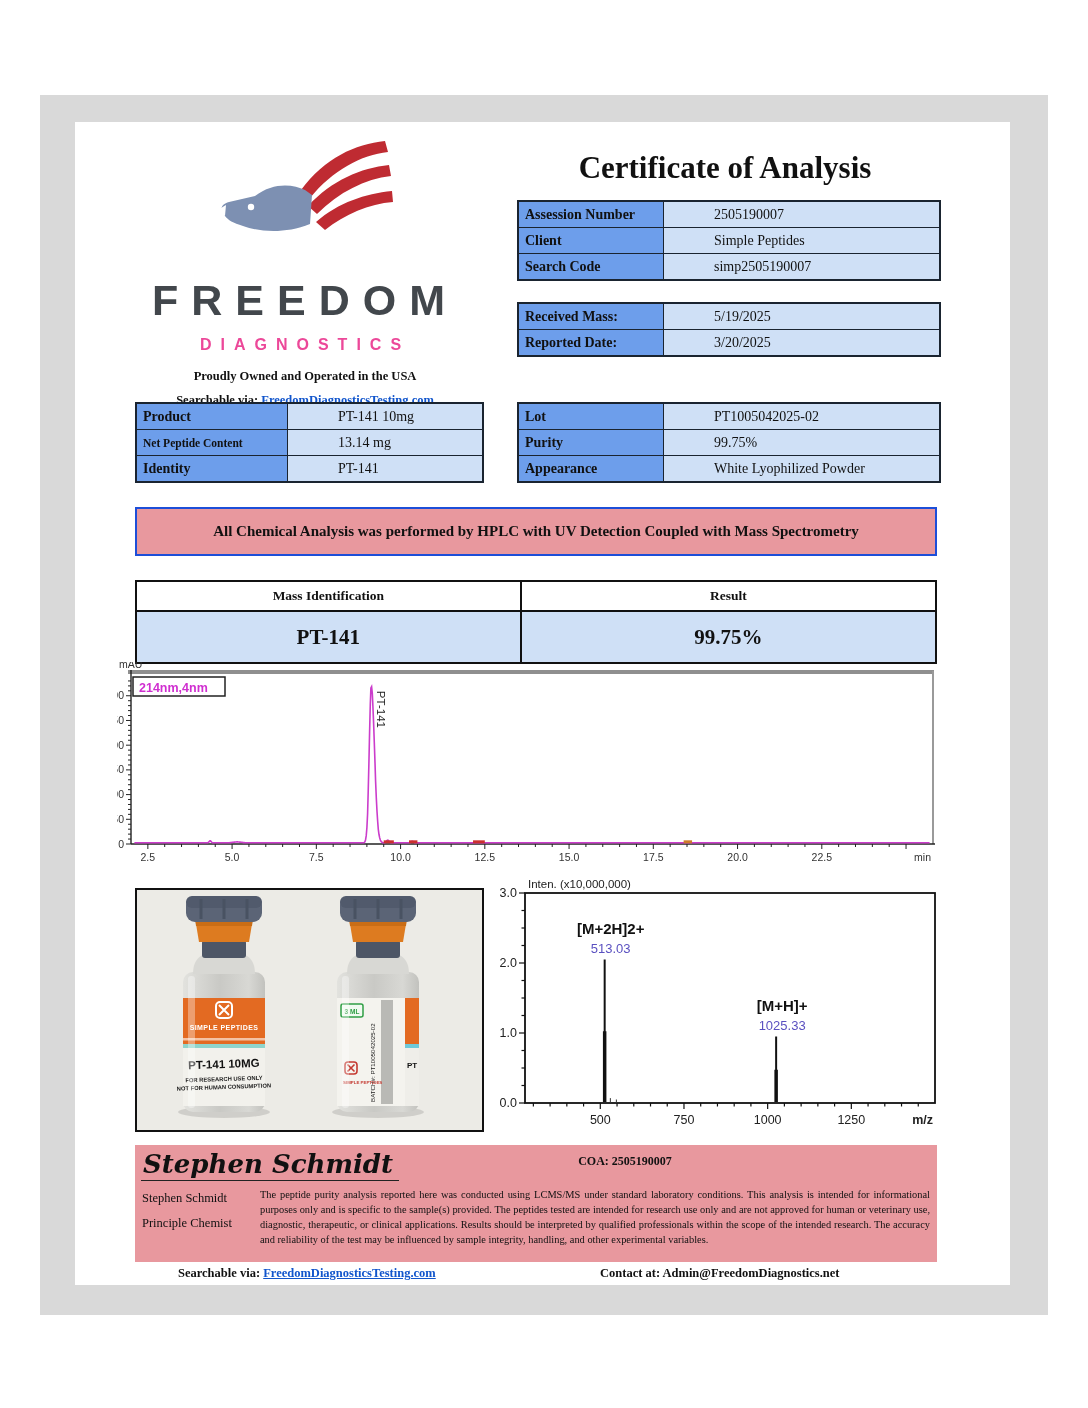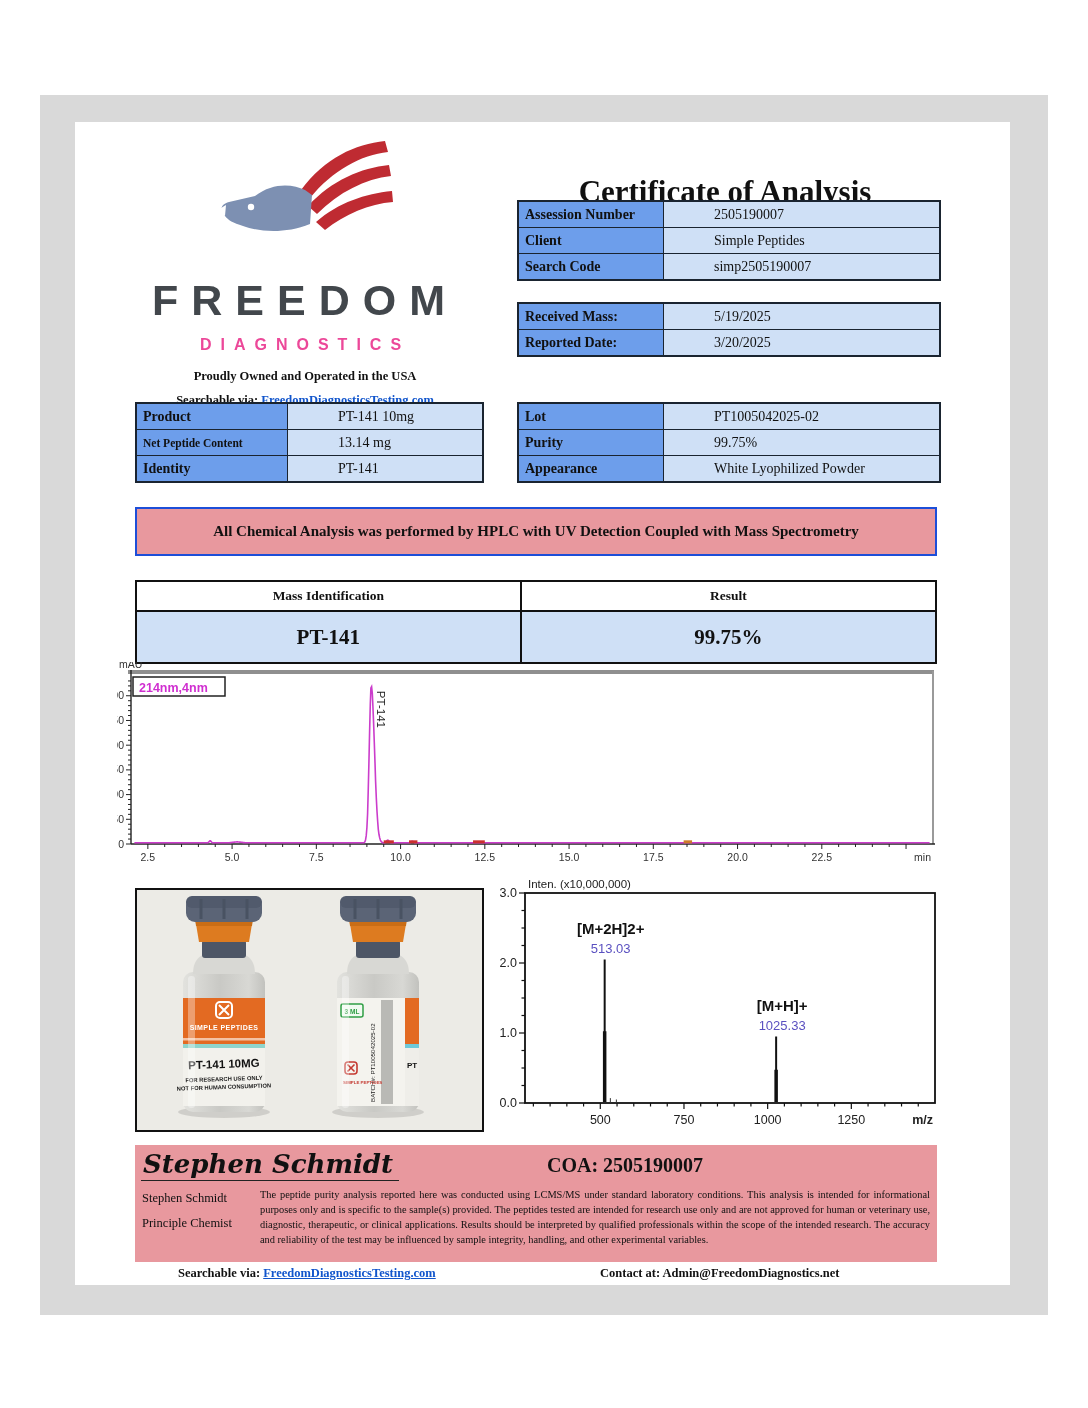--- a/index.html
+++ b/index.html
@@ -10,21 +10,21 @@
 
   
   .logo-word{font-family:"Liberation Sans",sans-serif;font-weight:bold;font-size:43px;
     letter-spacing:13px;color:#42474c;text-align:center;white-space:nowrap;}
   .logo-subword{font-family:"Liberation Sans",sans-serif;font-weight:bold;font-size:16px;
     letter-spacing:9px;color:#ec4899;text-align:center;white-space:nowrap;}
   .tagline{font-weight:bold;font-size:12.5px;text-align:center;}
   .searchline{font-weight:bold;font-size:12.5px;text-align:center;white-space:nowrap;}
   .link{color:#1155cc;text-decoration:underline;font-weight:bold;cursor:pointer;}
 
-  .doc-title{font-size:31px;font-weight:bold;text-align:center;white-space:nowrap;margin-top:24px;}
+  .doc-title{font-size:31px;font-weight:bold;text-align:center;white-space:nowrap;}
 
   
   .kv-table{border:2px solid #1a2430;background:#cfe0f6;}
   .kv-row{display:flex;height:25px;border-bottom:1.5px solid #1a2430;}
   .kv-row:last-child{border-bottom:none;}
   .kv-label{background:#6d9eeb;font-weight:bold;font-size:14px;display:flex;align-items:center;
     padding-left:6px;border-right:1.5px solid #1a2430;box-sizing:border-box;}
   .kv-value{flex:1;font-size:14px;display:flex;align-items:center;padding-left:8px;background:#cfe0f6;margin-left:42px;}
   .kv-label.small{font-size:11.5px;}
   .w155{width:145px;} .w127{width:151px;}
@@ -38,21 +38,21 @@
   .res-cell-l{width:48.2%;border-right:2px solid #111;display:flex;align-items:center;justify-content:center;box-sizing:border-box;}
   .res-cell-r{flex:1;display:flex;align-items:center;justify-content:center;}
   .res-head .res-cell-l,.res-head .res-cell-r{font-weight:bold;font-size:13.5px;}
   .res-vals .res-cell-l,.res-vals .res-cell-r{font-weight:bold;font-size:21px;}
 
   .photo-box{border:2.5px solid #111;background:#ecebe6;}
 
   .sig-block{background:#e8989e;}
   .sig-script{font-family:"DejaVu Serif",serif;font-style:italic;font-weight:bold;font-size:26px;
     border-bottom:1.5px solid #222;padding:0 6px 1px 2px;display:inline-block;}
-  .coa{font-size:20px;font-weight:bold;text-align:center;}
+  .coa{font-size:12px;font-weight:bold;text-align:center;}
   .sig-name,.sig-role{font-size:12.5px;}
   .disclaimer{font-size:10.4px;line-height:1.45;text-align:justify;}
 
   .footer-item{font-weight:bold;font-size:12.5px;white-space:nowrap;}
 
   svg text{font-family:"Liberation Sans",sans-serif;}
   .vial-text{font-family:"Liberation Sans",sans-serif;}
 </style>
 </head>
 <body>

